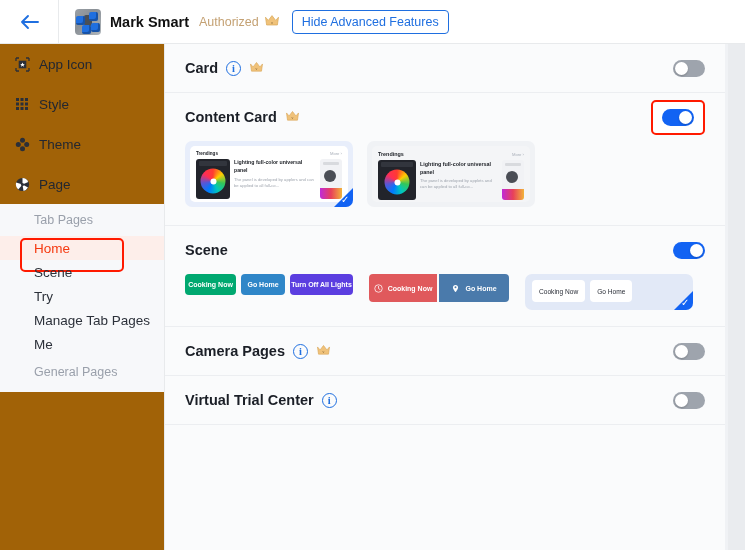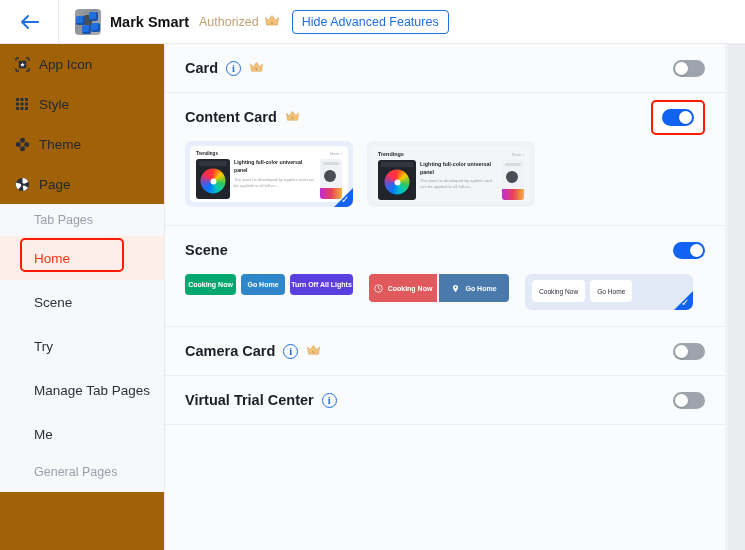--- a/index.html
+++ b/index.html
@@ -61,21 +61,21 @@
     display: flex; align-items: center; height: 40px; padding-left: 14px;
     font-size: 13.5px; color: #232730; cursor: pointer;
   }
   .nav-item .nicon { width: 16px; height: 16px; margin-right: 9px; flex:0 0 16px; display:flex; align-items:center; justify-content:center; }
   .sub-wrap { background: #f7f8fa; padding-bottom: 4px; }
   .sub-head {
     height: 32px; display: flex; align-items: center; padding-left: 34px;
     font-size: 12.5px; color: #9aa0ab;
   }
   .sub-item {
-    height: 44px; display: flex; align-items: center; padding-left: 34px;
+    height: 24px; display: flex; align-items: center; padding-left: 34px;
     font-size: 13.5px; color: #2c313a; cursor: pointer; position: relative;
   }
   .sub-item.active { background: #fdeeea; color: #f5390f; font-weight: normal; }
   .hl-box {
     position: absolute; left: 20px; top: 2px; width: 104px; height: 34px;
     border: 2px solid #ff1a00; border-radius: 5px; pointer-events: none;
   }
   .sub-item .clip { white-space: nowrap; overflow: hidden; display: block; width: 118px; }
 
   
@@ -405,21 +405,21 @@
               <div class="wbtn">Go Home</div>
               <span class="corner-check">
                   <span class="tick">✓</span>
                 </span>
             </div>
           </div>
         </div>
 
         <div class="section">
           <div class="sec-head">
-            <span class="sec-title">Camera Card</span>
+            <span class="sec-title">Camera Pages</span>
             <span class="info-i">i</span>
             <span class="crown sec-crown">
               <svg width="15" height="12" viewBox="0 0 16 13">
                 <path d="M1.5 3.2 L4.3 6.4 L8 1.6 L11.7 6.4 L14.5 3.2 L13.4 11 L2.6 11 Z" fill="#f0c27a" stroke="#d9a757" stroke-width="0.7" stroke-linejoin="round"></path>
                 <text x="8" y="10" font-size="4" text-anchor="middle" fill="#8a6a38">v</text>
               </svg>
             </span>
             <span class="spacer"></span>
             <div class="toggle off">
                 <span class="knob2"></span>

